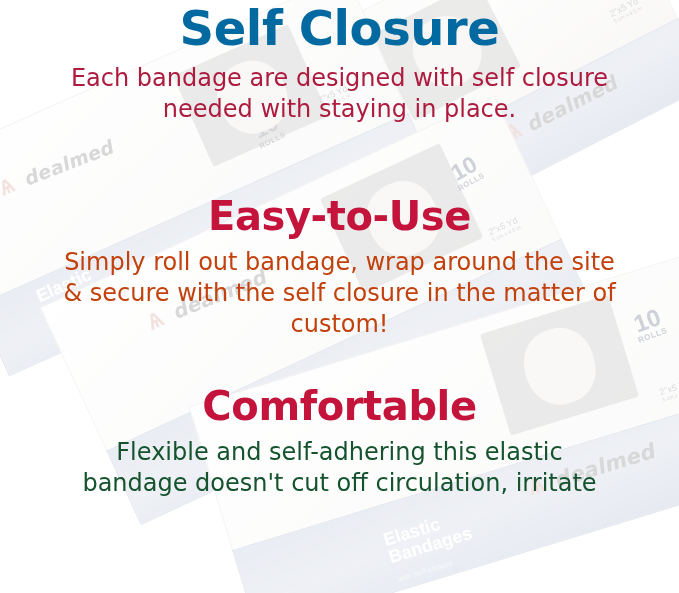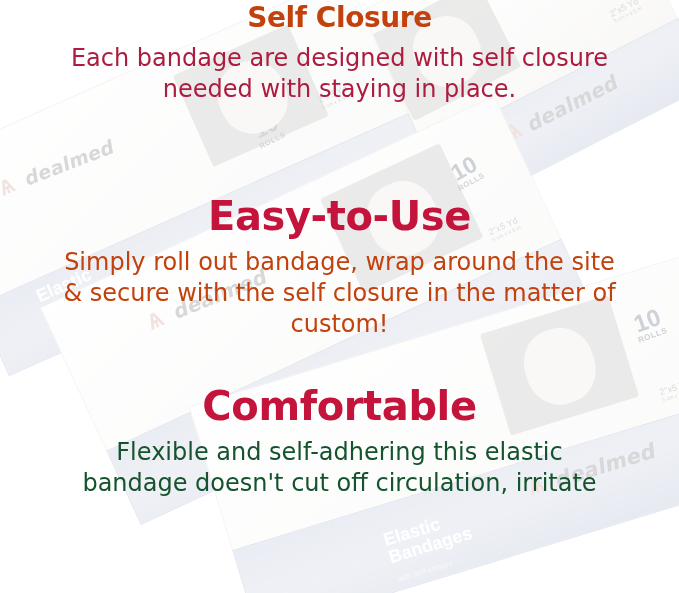--- a/index.html
+++ b/index.html
@@ -220,21 +220,21 @@
         <span>2"x5 Yd</span>
         <span class="size-sub">5 cm x 4.5 m</span>
       </div>
     </div>
 
   </div>
 
   <div id="copy-layer">
 
     <section class="section" style="top:4px;">
-      <h2 class="headline" style="color:#c2410c;font-size:28px;">Self Closure</h2>
+      <h2 class="headline" style="color:#0369a1;font-size:48px;">Self Closure</h2>
       <p class="body" style="color:#AD1B3F;font-size:24px;margin-top:11px;">
         <span class="ln">Each bandage are designed with self closure</span>
         <span class="ln">needed with staying in place.</span>
       </p>
     </section>
 
     <section class="section" style="top:196px;">
       <h2 class="headline" style="color:#C4143C;font-size:40px;">Easy-to-Use</h2>
       <p class="body" style="color:#c2410c;font-size:24px;margin-top:11px;">
         <span class="ln">Simply roll out bandage, wrap around the site</span>

